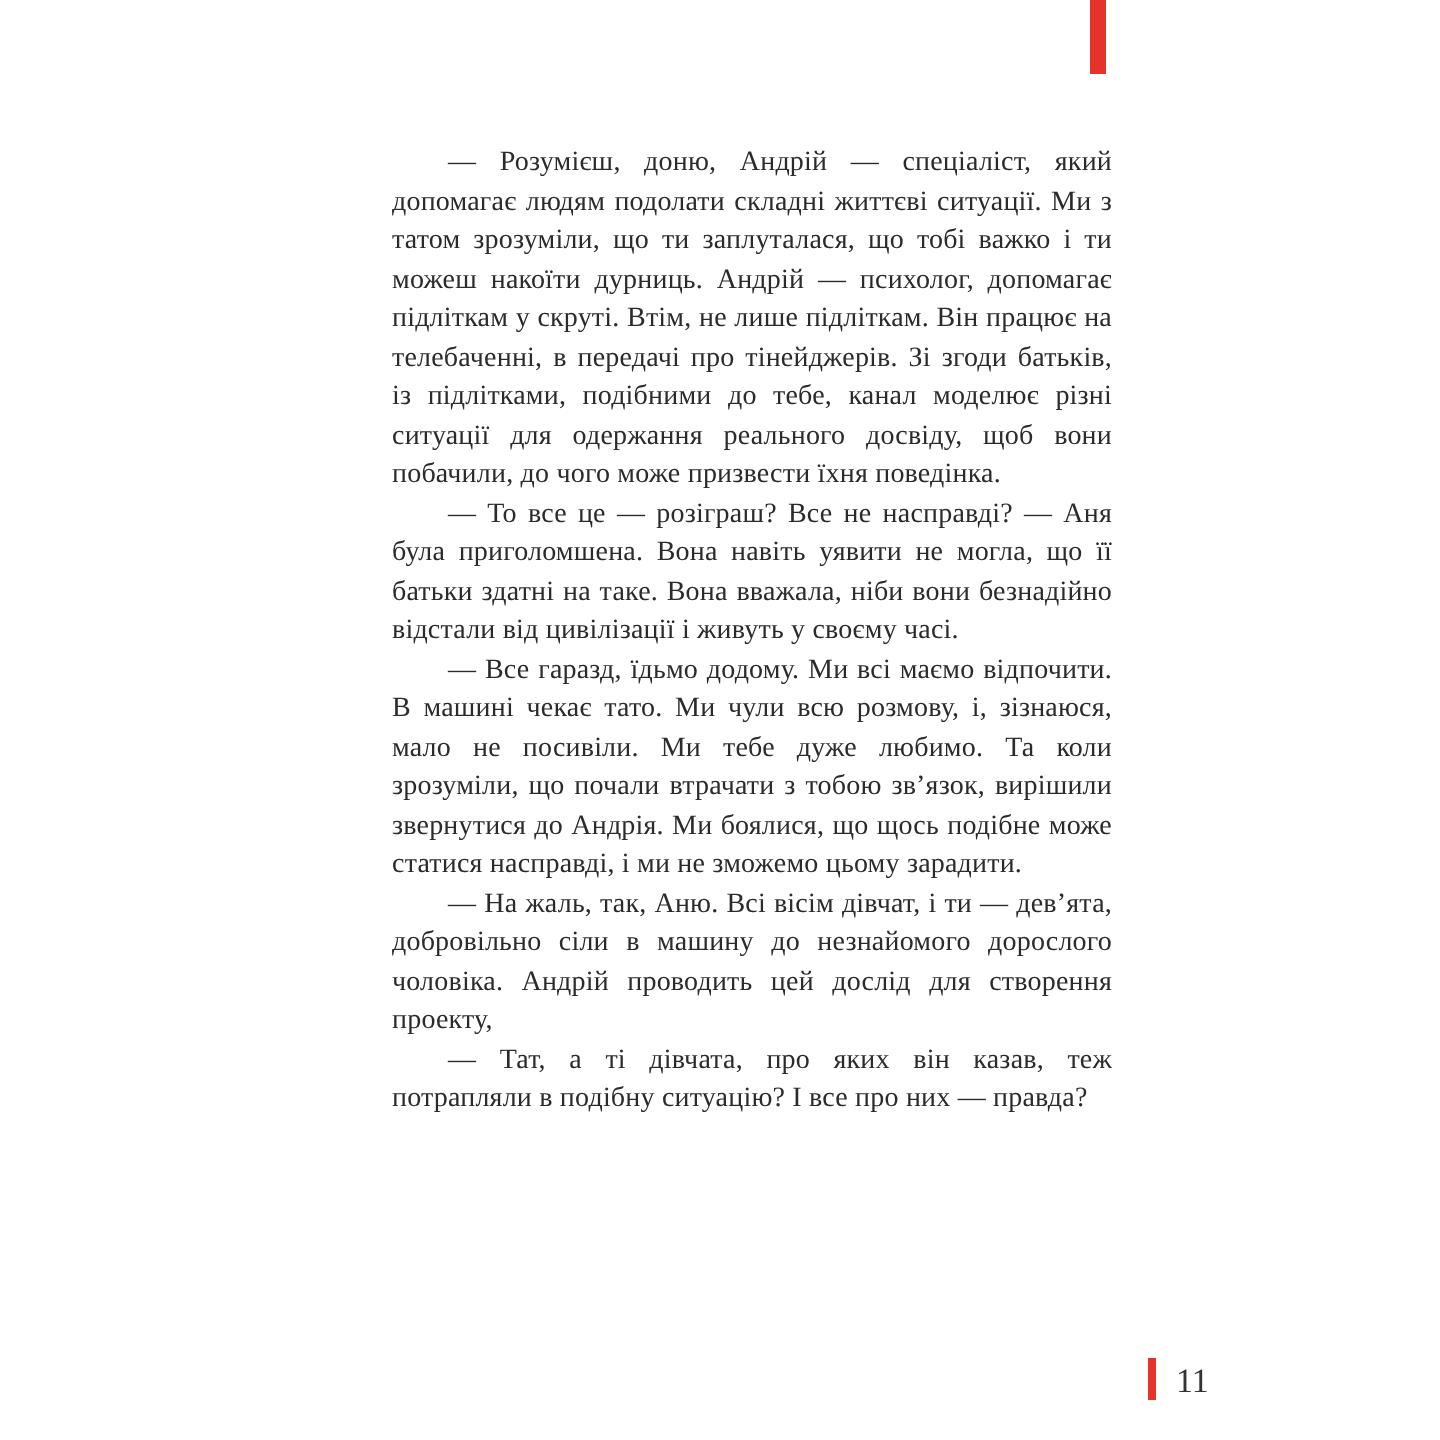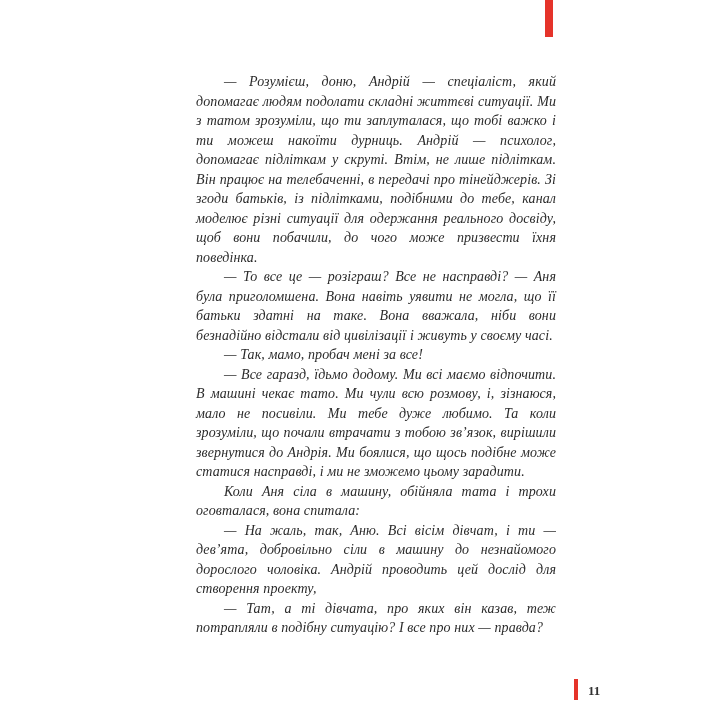--- a/index.html
+++ b/index.html
@@ -30,49 +30,45 @@
     color: #2b2b2b;
     font-size: 14px;
     line-height: 19.5px;
     text-align: justify;
   }
   .text-column p {
     margin: 0;
     padding: 0;
     text-indent: 28px;
     letter-spacing: 0.1px;
-    font-style: italic;
   }
   .footer-accent-bar {
     position: absolute;
     left: 574px;
     top: 679px;
     width: 4px;
     height: 21px;
   }
   .page-number {
     position: absolute;
     left: 588px;
     top: 684px;
-    font-size: 13px;
+    font-size: 17px;
     line-height: 14px;
     color: #333333;
     font-family: "Liberation Serif", "DejaVu Serif", serif;
-    font-weight: bold;
   }
 </style>
 </head>
 <body>
 
 <div class="page">
   <div class="top-accent-bar accent" style="background: rgb(229, 51, 42);"></div>
   <div class="text-column">
       <p>— Розумієш, доню, Андрій — спеціаліст, який допомагає людям подолати складні життєві ситуації. Ми з татом зрозуміли, що ти заплуталася, що тобі важко і ти можеш накоїти дурниць. Андрій — психолог, допомагає підліткам у скруті. Втім, не лише підліткам. Він працює на телебаченні, в передачі про тінейджерів. Зі згоди батьків, із підлітками, подібними до тебе, канал моделює різні ситуації для одержання реального досвіду, щоб вони побачили, до чого може призвести їхня поведінка.</p>
       <p>— То все це — розіграш? Все не насправді? — Аня була приголомшена. Вона навіть уявити не могла, що її батьки здатні на таке. Вона вважала, ніби вони безнадійно відстали від цивілізації і живуть у своєму часі.</p>
-      <p>— Так, мамо, пробач мені за все!</p>
       <p>— Все гаразд, їдьмо додому. Ми всі маємо відпочити. В машині чекає тато. Ми чули всю розмову, і, зізнаюся, мало не посивіли. Ми тебе дуже любимо. Та коли зрозуміли, що почали втрачати з тобою зв’язок, вирішили звернутися до Андрія. Ми боялися, що щось подібне може статися насправді, і ми не зможемо цьому зарадити.</p>
-      <p>Коли Аня сіла в машину, обійняла тата і трохи оговталася, вона спитала:</p>
       <p>— На жаль, так, Аню. Всі вісім дівчат, і ти — дев’ята, добровільно сіли в машину до незнайомого дорослого чоловіка. Андрій проводить цей дослід для створення проекту,</p>
       <p>— Тат, а ті дівчата, про яких він казав, теж потрапляли в подібну ситуацію? І все про них — правда?</p>
     </div>
   <div class="footer-accent-bar accent" style="background: rgb(229, 51, 42);"></div>
   <div class="page-number">11</div>
 </div>
 
 </body></html>

